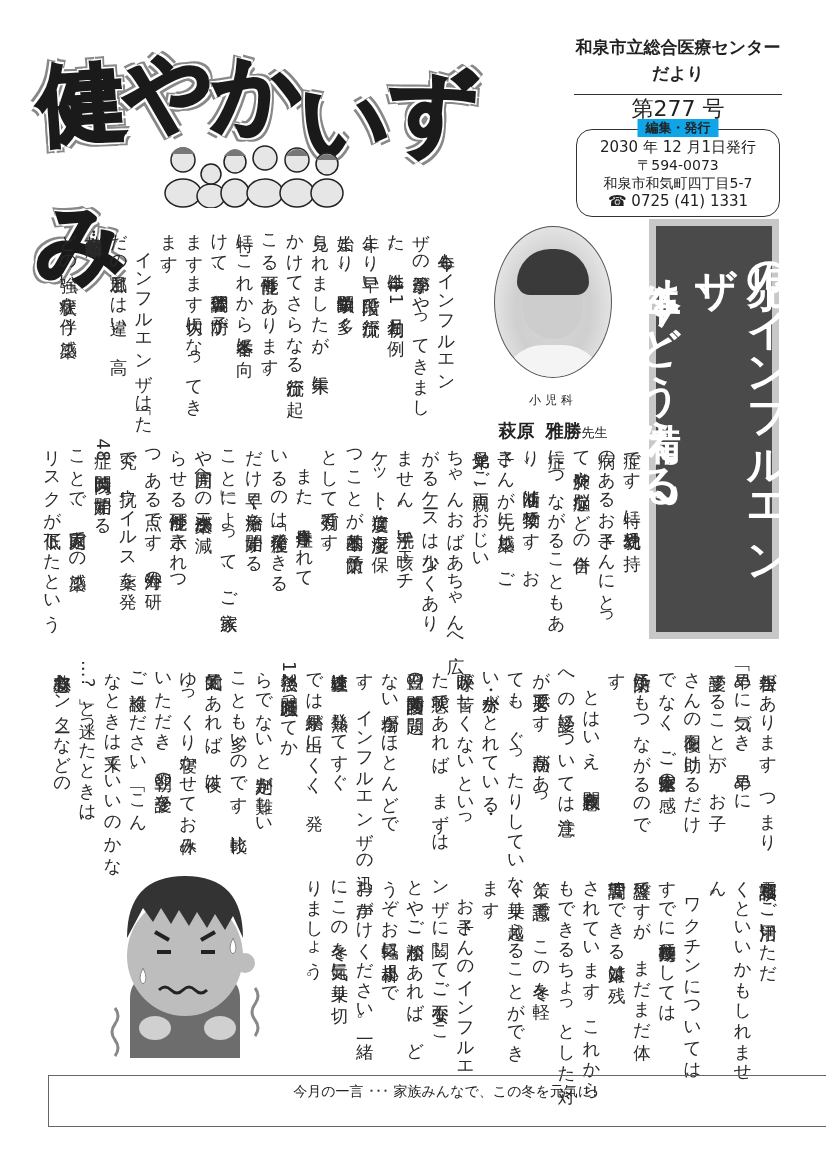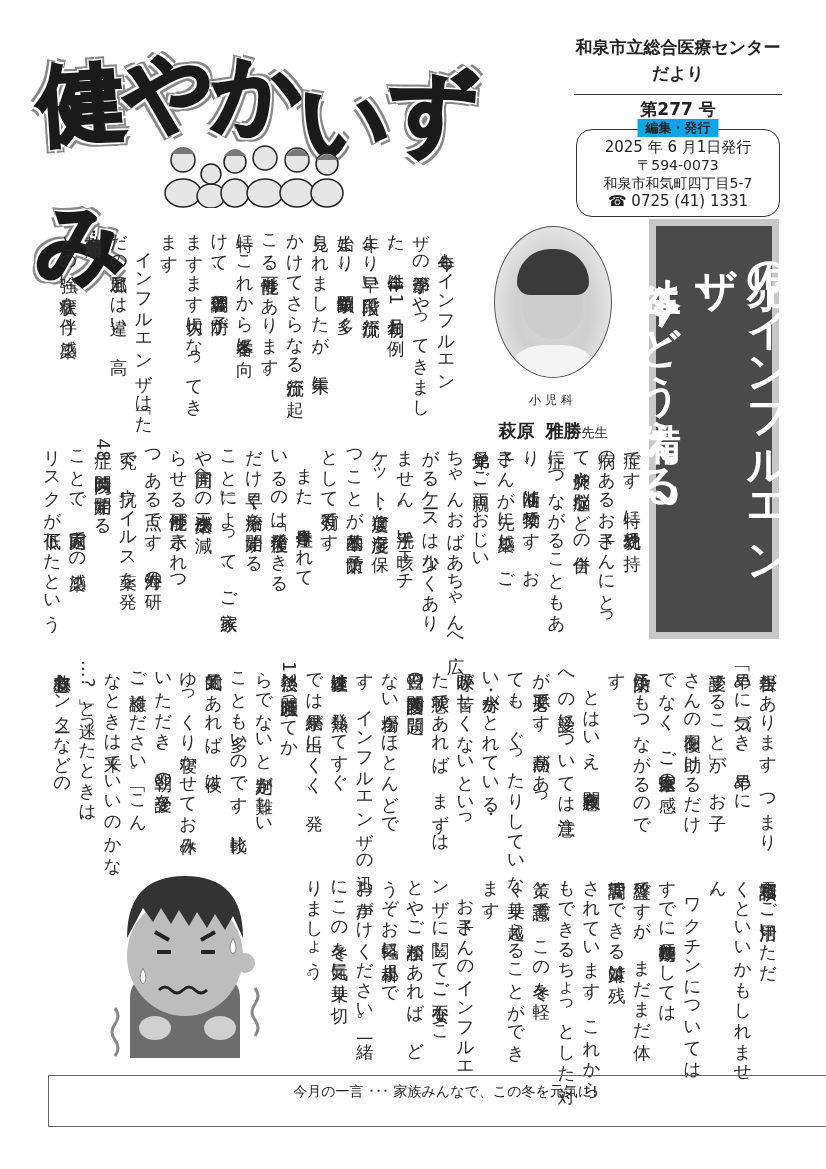--- a/index.html
+++ b/index.html
@@ -13,21 +13,21 @@
                -webkit-text-stroke:3px #1a1a1a;
                text-shadow: 0 0 0 #fff, 3px 3px 0 #fff, -3px -3px 0 #fff, 3px -3px 0 #fff, -3px 3px 0 #fff,
                             5px 5px 0 #888, -5px -5px 0 #888, 5px -5px 0 #888, -5px 5px 0 #888; }
   .logo-text span { display:inline-block; }
   .family { position:absolute; left:125px; top:100px; width:200px; height:70px; }
 
   
   .pub { position:absolute; left:568px; top:34px; width:220px; text-align:center; }
   .pub-name { font-family:"DejaVu Serif", serif; font-weight:bold; font-size:17px; line-height:26px; color:#222; }
   .pub-rule { border-top:1.5px solid #333; margin:8px 6px 4px 6px; }
-  .pub-issue { font-weight:bold; font-size:17px; line-height:20px; }
+  .pub-issue { font-weight:normal; font-size:22px; line-height:20px; }
   .pub-box { position:relative; margin:10px 8px 0 8px; border:1.5px solid #333; border-radius:16px;
              padding:8px 4px 6px 4px; font-size:14px; line-height:18px; }
   .pub-box-label { position:absolute; top:-11px; left:50%; transform:translateX(-50%);
                    background:#0ea5e9; padding:0 8px; font-weight:bold; font-size:13px; white-space:nowrap; }
 
   
   .banner { position:absolute; left:649px; top:219px; width:130px; height:420px; background:#c8c8c8; }
   .banner-inner { position:absolute; left:7px; top:7px; right:7px; bottom:7px; background:#4a4a4a;
                   display:flex; flex-direction:row-reverse; justify-content:center; gap:4px; padding-top:10px; }
   .banner-col { writing-mode:vertical-rl; color:#fff; font-weight:bold; font-size:42px; line-height:52px;
@@ -91,21 +91,21 @@
   </svg>
 </div>
 
 <div class="pub">
   <div class="pub-name">和泉市立総合医療センター</div>
   <div class="pub-name">だより</div>
   <div class="pub-rule"></div>
   <div class="pub-issue">第277 号</div>
   <div class="pub-box">
     <span class="pub-box-label">編集・発行</span>
-    <div style="font-size:15px;">2025 年 6 月1日発行</div>
+    <div style="font-size:15px;">2030 年 12 月1日発行</div>
     <div>〒594-0073</div>
     <div>和泉市和気町四丁目5-7</div>
     <div style="font-size:15px;">☎ 0725 (41) 1331</div>
   </div>
 </div>
 
 <div class="banner">
   <div class="banner-inner">
     <div class="banner-col">小児のインフルエンザ、</div>
     <div class="banner-col" style="padding-top:16px;">今年はどう備える?</div>

